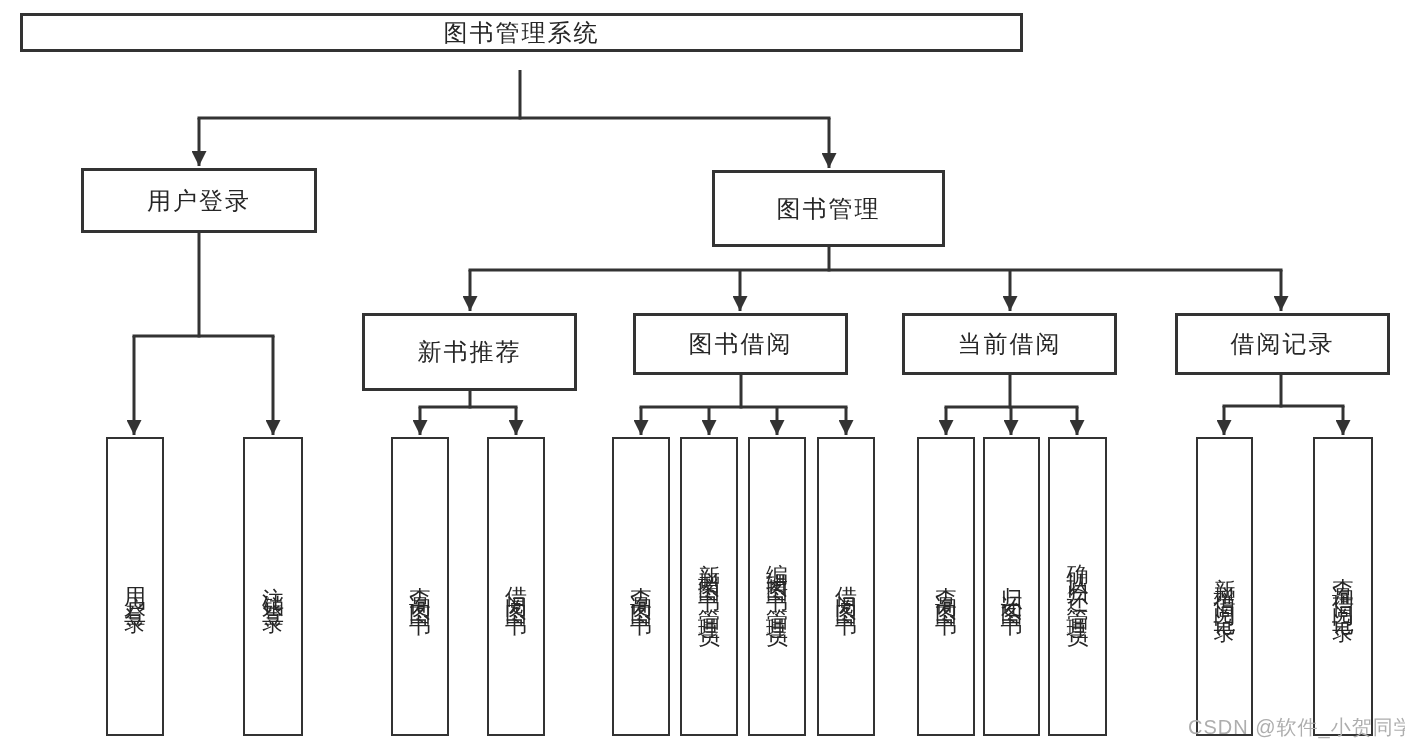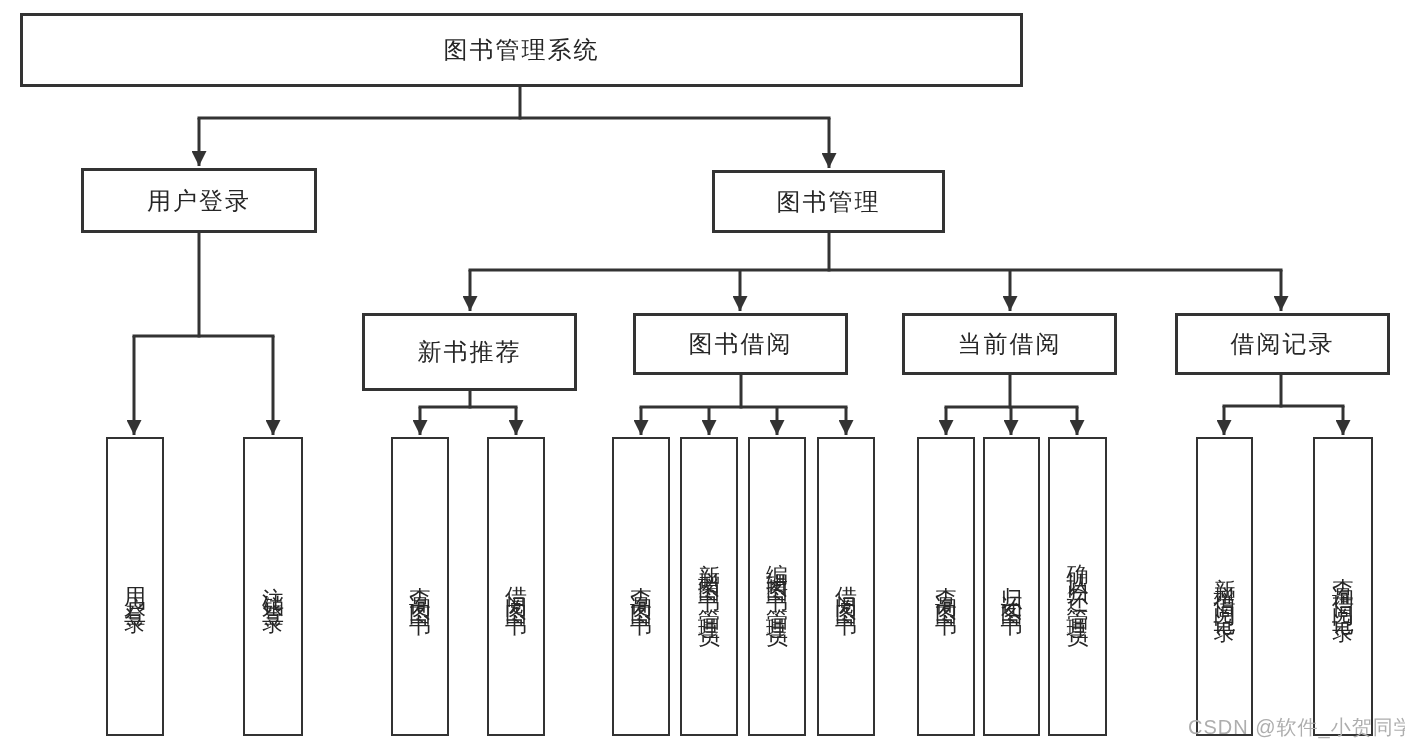--- a/index.html
+++ b/index.html
@@ -101,28 +101,28 @@
       <path d="M1011 407 V435" marker-end="url(#arrow)"></path>
       <path d="M1077 407 V435" marker-end="url(#arrow)"></path>
 
       <path d="M1281 375 V407.5"></path>
       <path d="M1222.5 406 H1344.5"></path>
       <path d="M1224 406 V435" marker-end="url(#arrow)"></path>
       <path d="M1343 406 V435" marker-end="url(#arrow)"></path>
     </g>
   </svg>
 
-  <div class="node hbox" style="left:20px;top:13px;width:1003px;height:74px">
+  <div class="node hbox" style="left:20px;top:13px;width:1003px;height:39px">
     <span>图书管理系统</span>
   </div>
 
   <div class="node hbox" style="left:81px;top:168px;width:236px;height:65px">
     <span>用户登录</span>
   </div>
-  <div class="node hbox" style="left:712px;top:170px;width:233px;height:63px">
+  <div class="node hbox" style="left:712px;top:170px;width:233px;height:77px">
     <span>图书管理</span>
   </div>
 
   <div class="node hbox" style="left:362px;top:313px;width:215px;height:78px">
     <span>新书推荐</span>
   </div>
   <div class="node hbox" style="left:902px;top:313px;width:215px;height:62px">
     <span>当前借阅</span>
   </div>
   <div class="node hbox" style="left:633px;top:313px;width:215px;height:62px">

